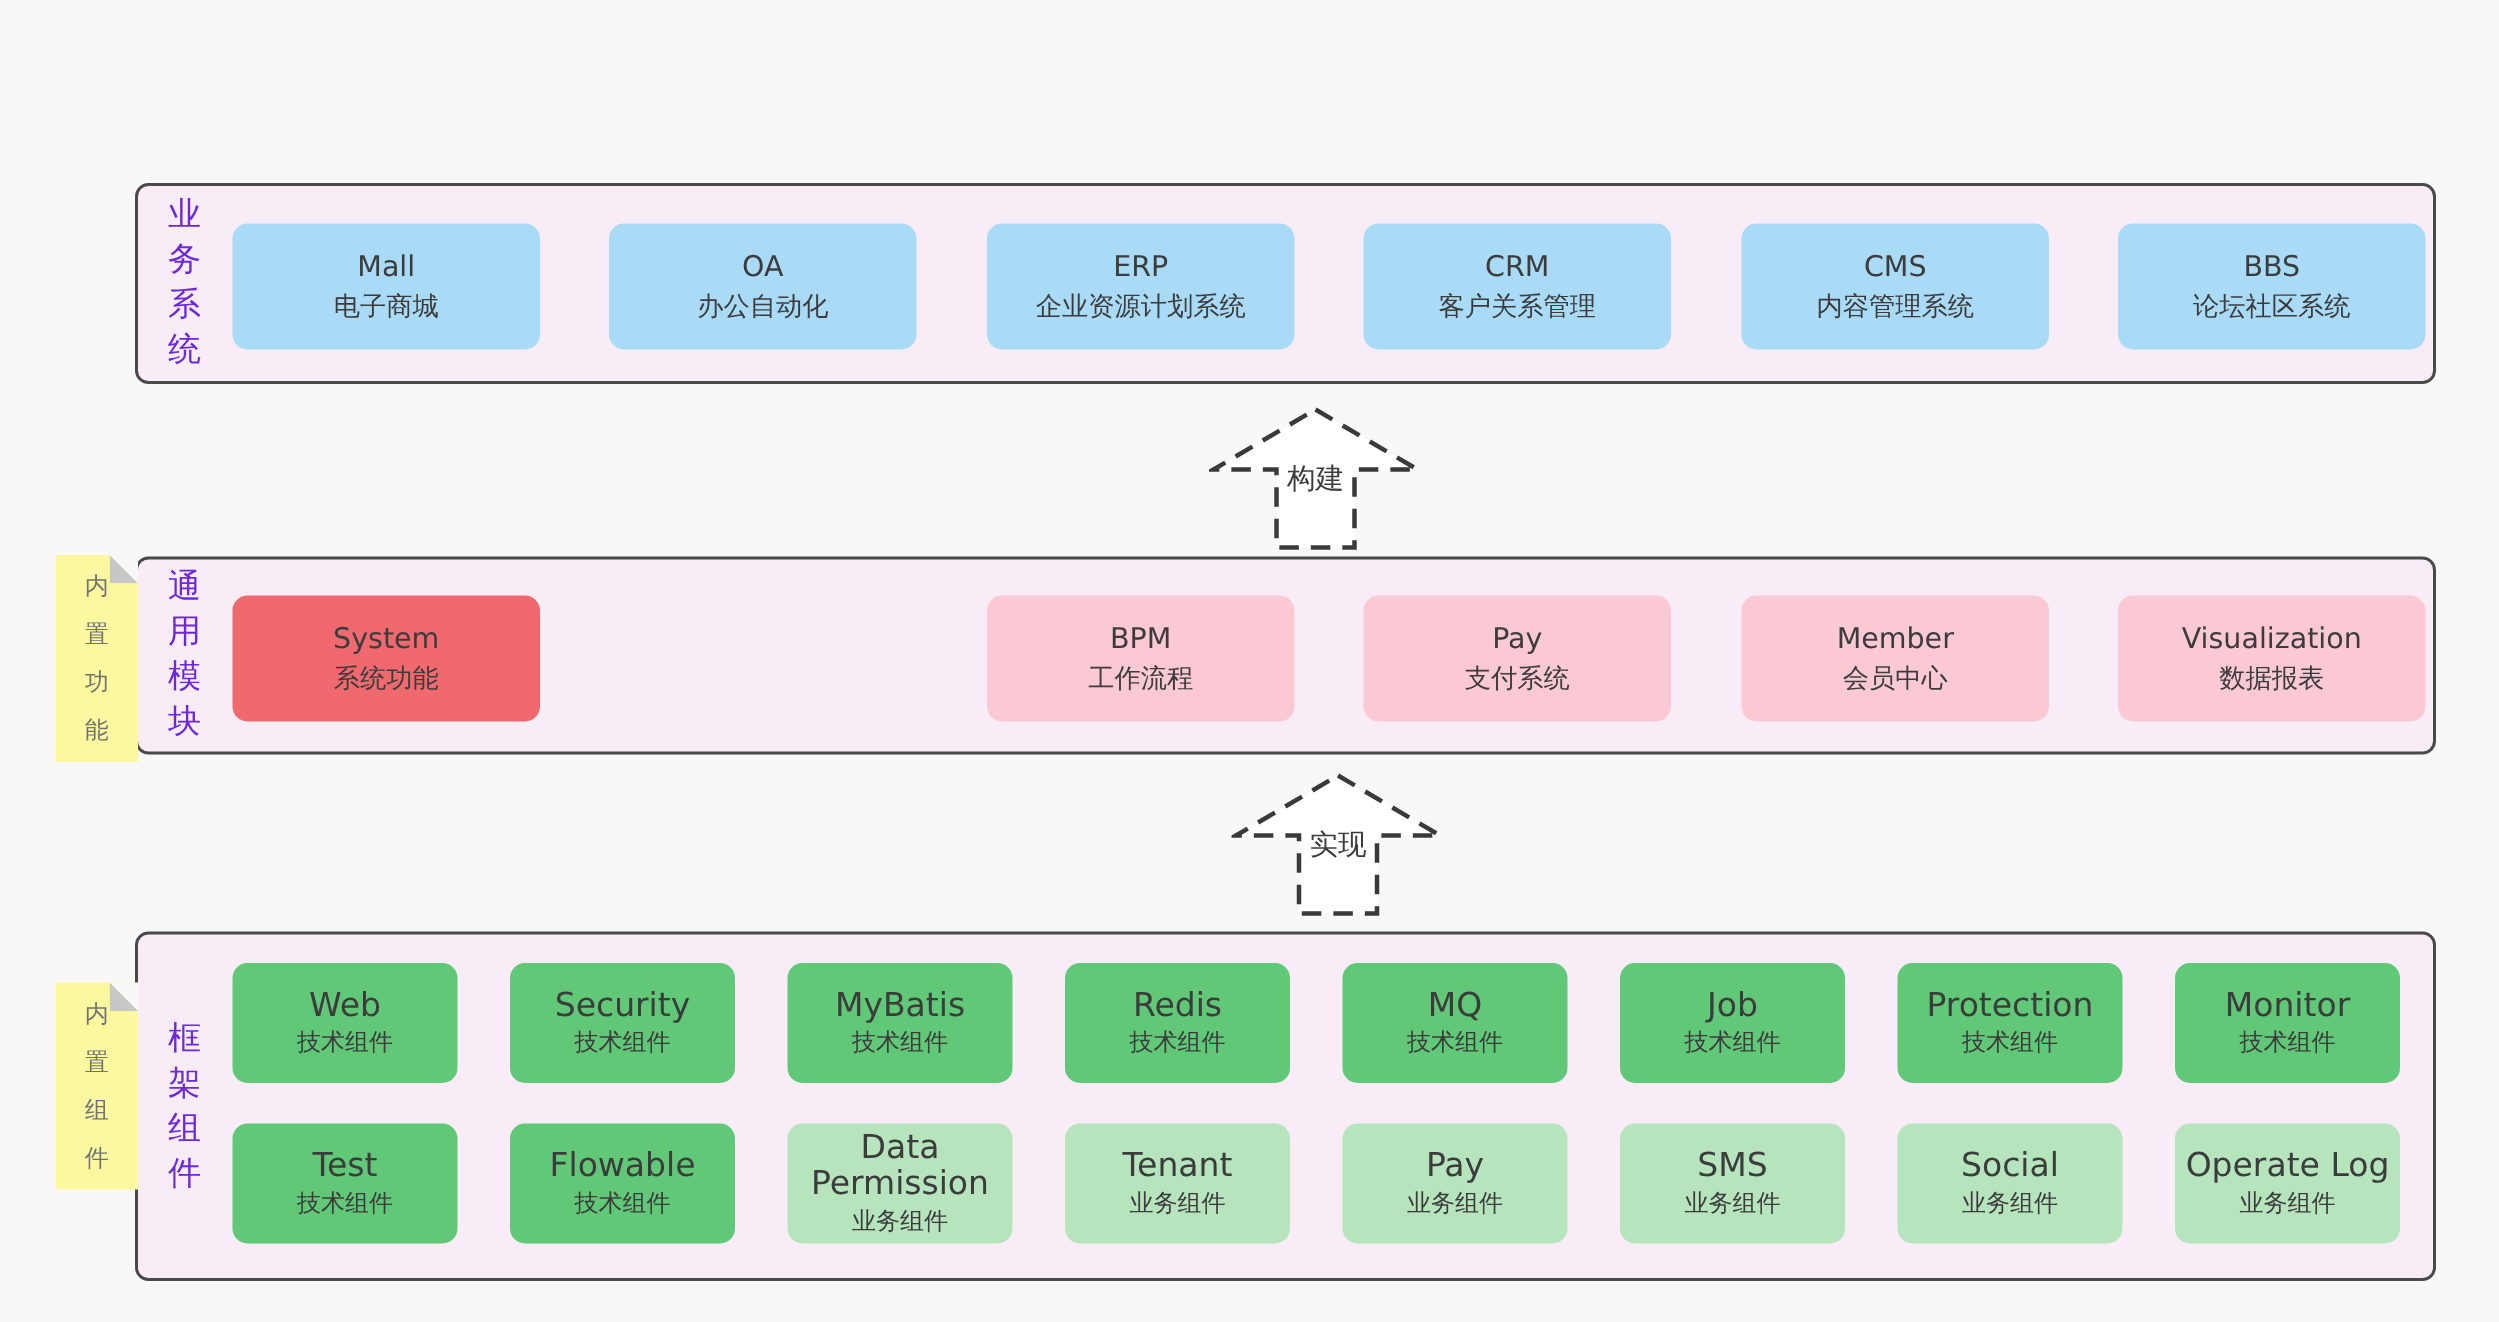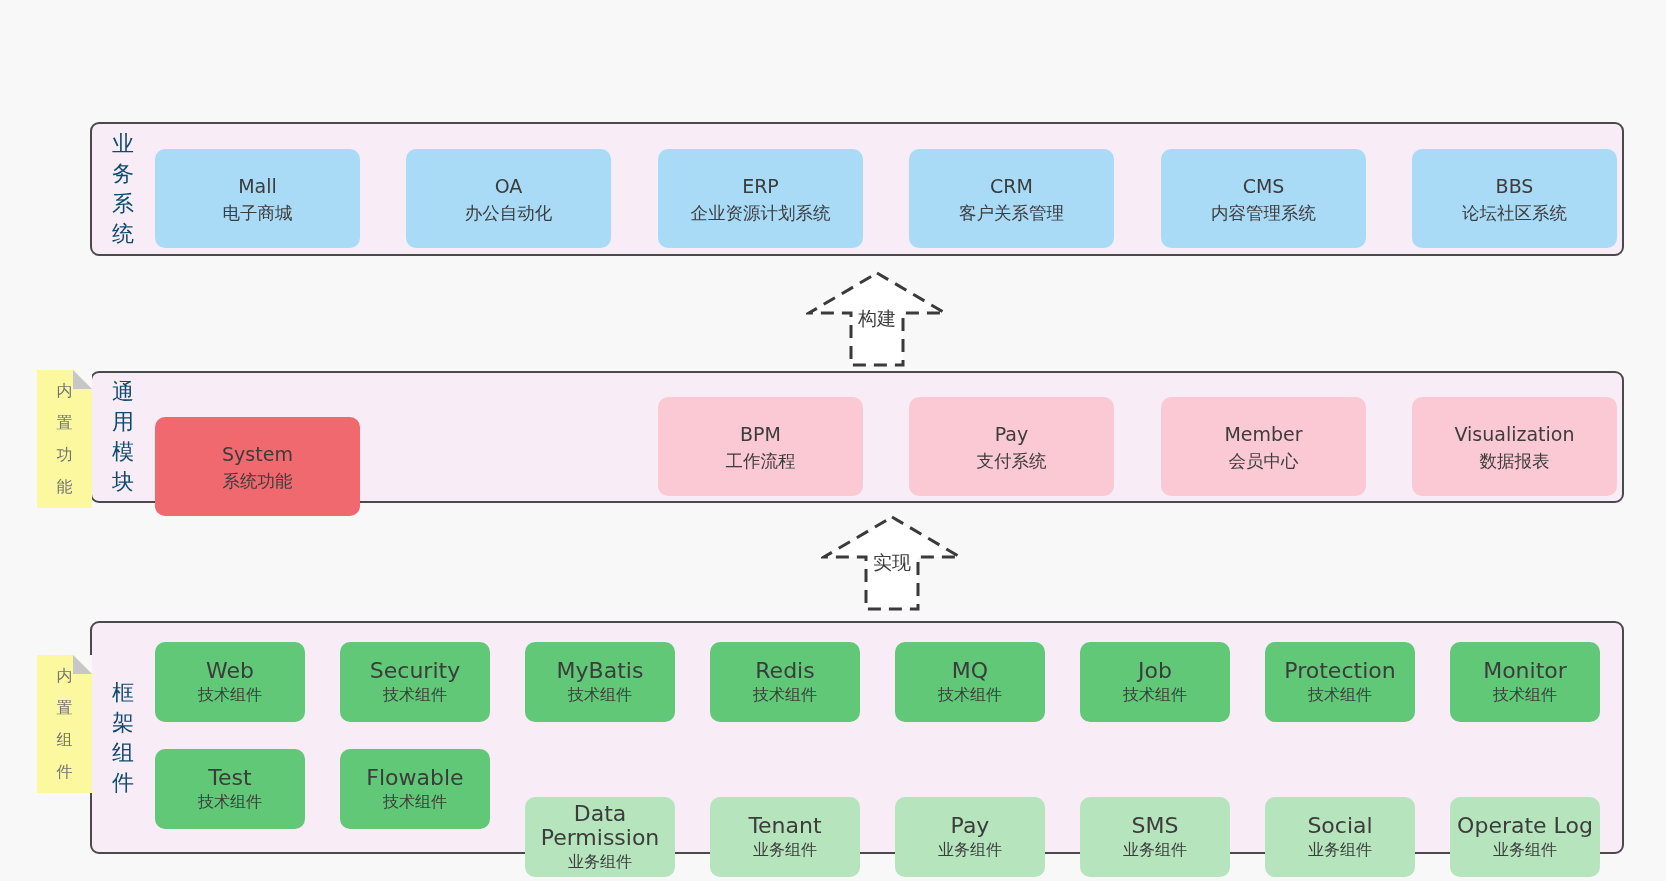--- a/index.html
+++ b/index.html
@@ -23,43 +23,43 @@
   }
   #layer-business{top:122px;height:134px;}
   #layer-common{top:371px;height:132px;}
   #layer-framework{top:621px;height:233px;}
 
   
   .vlabel{
     position:absolute;left:17px;top:50%;transform:translateY(-50%);
     width:28px;font-size:22px;line-height:30px;
     text-align:center;word-break:break-all;
-    color:#0c4a6e;
+    color:#6d28d9;
   }
 
   
   .box{
     position:absolute;
     border-radius:10px;
     display:flex;flex-direction:column;align-items:center;justify-content:center;
     text-align:center;
   }
-  .b6{width:205px;height:99px;}
+  .b6{width:205px;height:84px;}
   .b8{width:150px;height:80px;}
   .b6 .en{font-size:19px;line-height:28px;}
   .b6 .zh{font-size:17.5px;line-height:26px;}
   .b8 .en{font-size:22px;line-height:24px;}
   .b8 .zh{font-size:16px;line-height:23px;}
   .box .en{max-width:140px;}
   .b6 .en{max-width:190px;}
   .blue{background:#a9dbf7;}
-  .red{background:#f0696e;margin-top:20px;}
+  .red{background:#f0696e;}
   .pink{background:#fac9d3;}
   .green{background:#60c877;}
-  .lgreen{background:#b6e4bd;margin-top:48px;}
+  .lgreen{background:#b6e4bd;}
 
   
   .sticky{
     position:absolute;left:37px;width:55px;height:138px;
     background:#fbf8a0;
     z-index:5;
     display:flex;align-items:center;justify-content:center;
   }
   #sticky-common{top:370px;}
   #sticky-framework{top:655px;}

